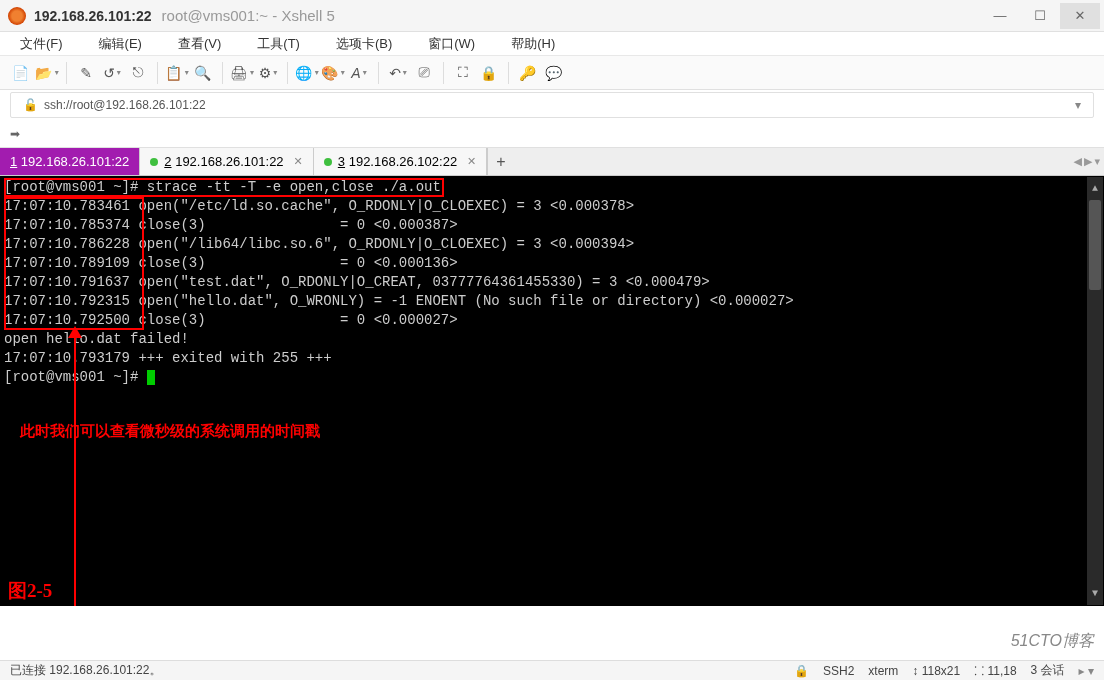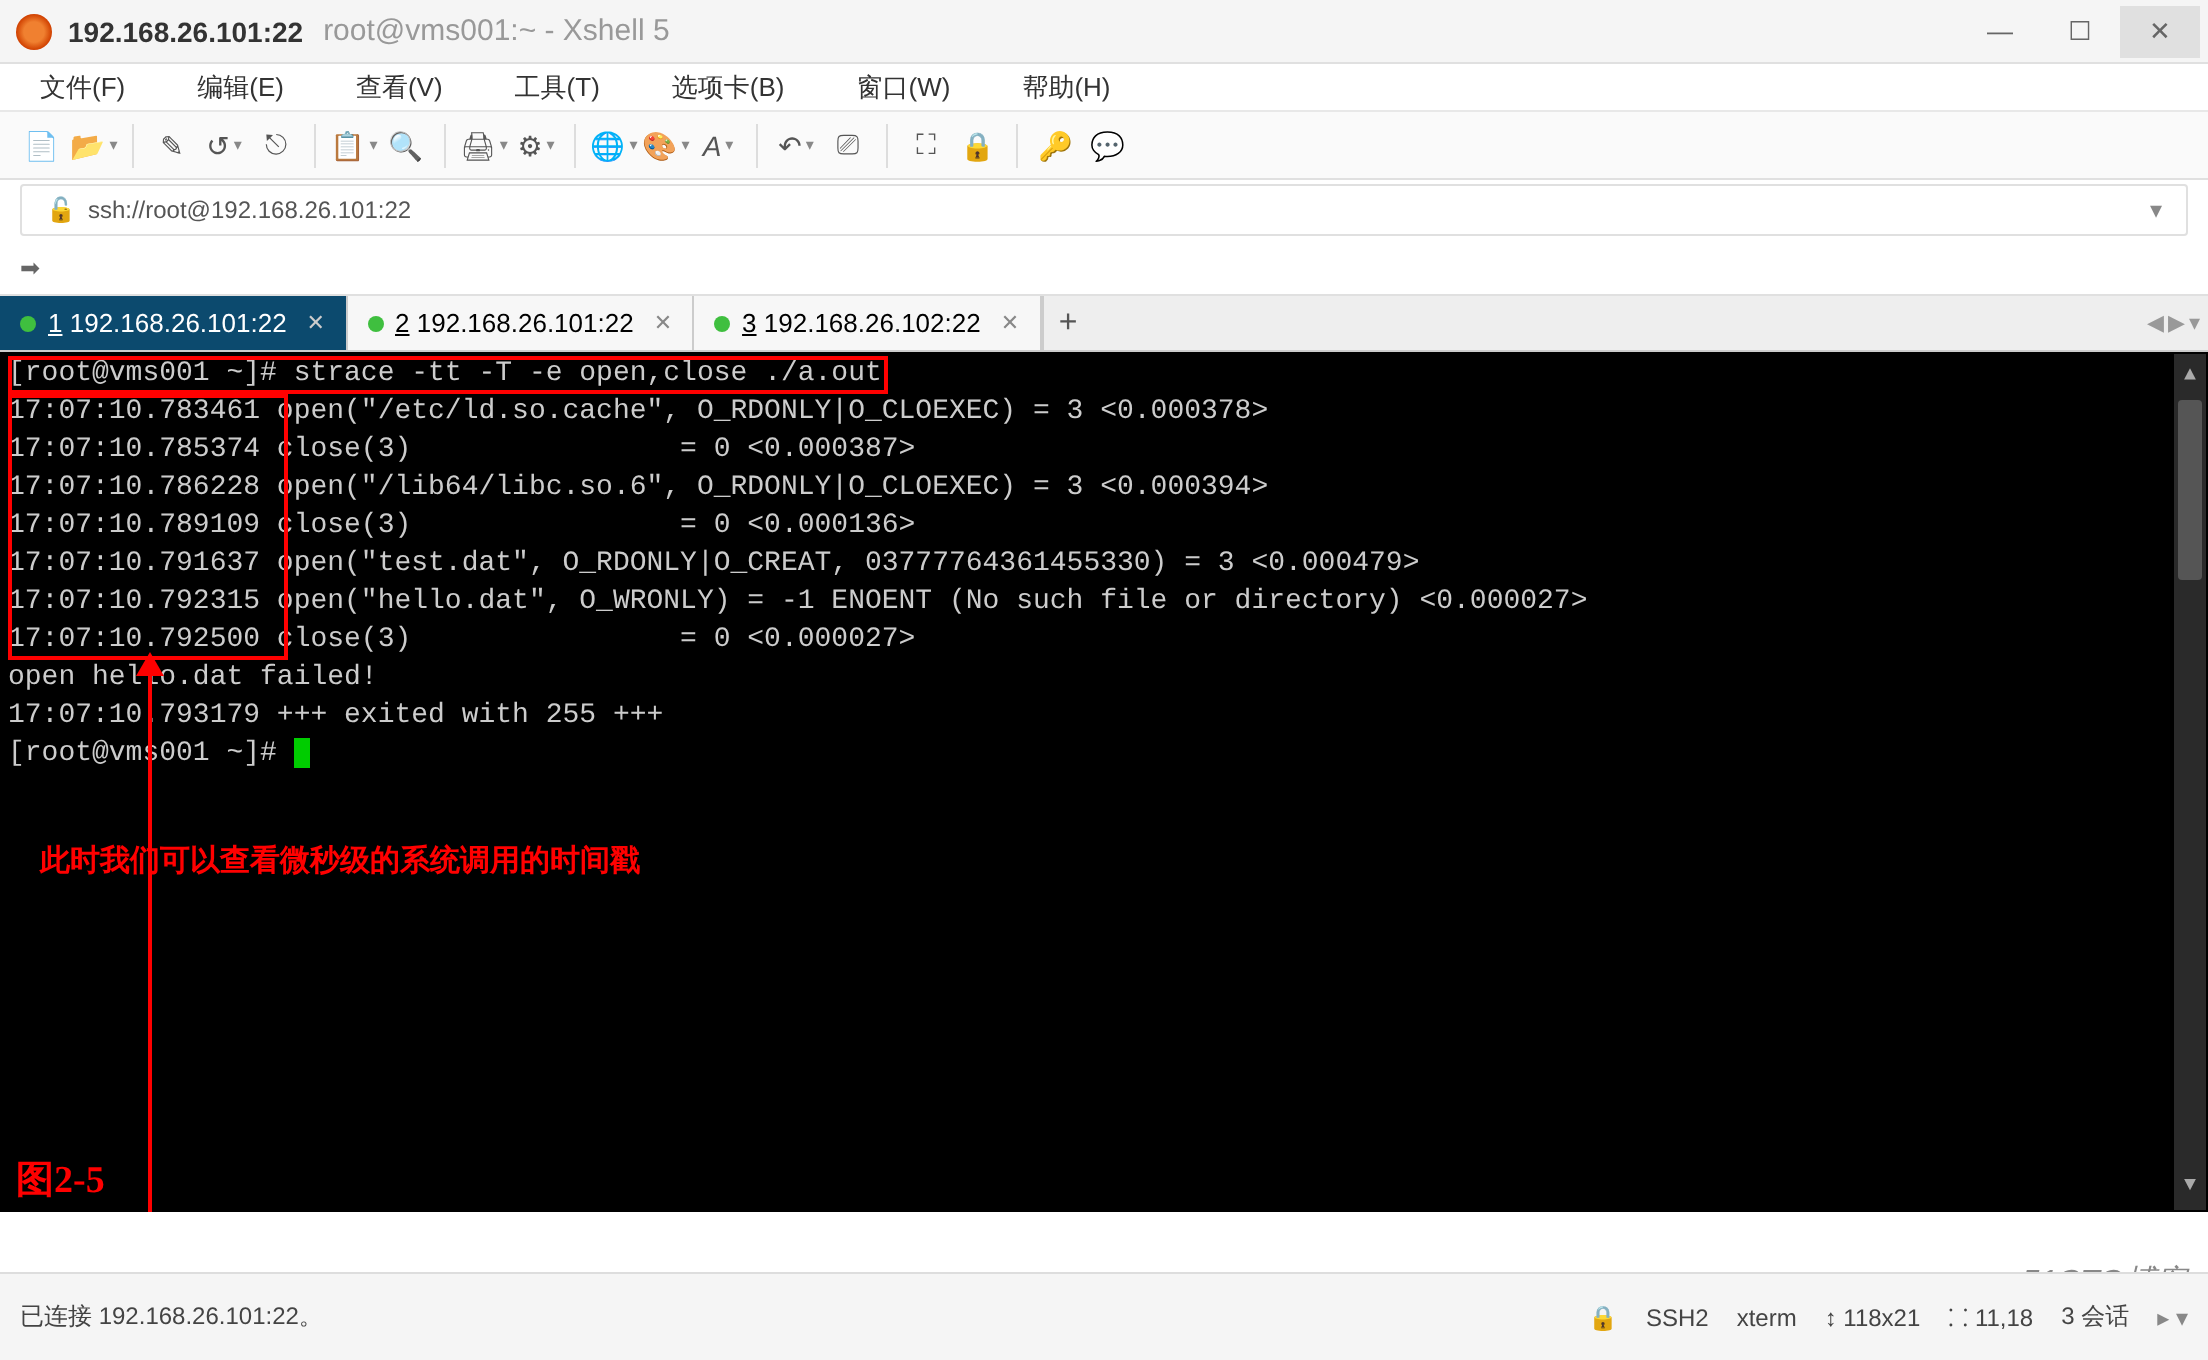--- a/index.html
+++ b/index.html
@@ -15,39 +15,39 @@
   .menubar { height: 24px; display: flex; align-items: center; padding: 0 14px; gap: 24px; color: #333; border-bottom: 1px solid #e8e8e8; font-size:13px;}
   .menubar span { padding: 2px 6px; cursor: pointer; }
   .toolbar { height: 34px; display: flex; align-items: center; padding: 0 10px; gap: 4px; border-bottom: 1px solid #e0e0e0; background: #fafafa; }
   .tool-btn { width: 22px; height: 22px; display: flex; align-items: center; justify-content: center; font-size: 14px; color: #555; cursor: pointer; }
   .tool-btn.has-arrow::after { content: "▾"; font-size: 8px; margin-left: 2px; color: #888; }
   .tool-sep { width: 1px; height: 22px; background: #ddd; margin: 0 4px; }
   .addressbar { height: 26px; display: flex; align-items: center; padding: 0 12px; gap: 6px; border: 1px solid #e0e0e0; margin: 2px 10px; border-radius: 2px; color: #555; }
   .hintbar { height: 28px; display: flex; align-items: center; padding: 0 10px; gap: 6px; color: #666; border-bottom: 1px solid #e0e0e0; }
   .tabstrip { height: 28px; display: flex; align-items: stretch; background: #eee; border-bottom: 1px solid #ccc; position: relative;}
   .tab { display: flex; align-items: center; padding: 0 10px; gap: 6px; border-right: 1px solid #ccc; background: #f7f7f7; cursor: pointer; font-size:13px;}
-  .tab.active { background: #0c4a6e; color: #fff; }
+  .tab.active { background: #a21caf; color: #fff; flex-direction: column; }
   .tab .dot { width: 8px; height: 8px; border-radius: 50%; background: #3fbf3f; }
   .tab .idx { text-decoration: underline; }
   .tab .close { font-size: 11px; color: #888; margin-left: 4px; }
   .tab.active .close { color: #ccc; }
   .tab-add { width: 26px; display: flex; align-items: center; justify-content: center; border-left:1px solid #ccc; cursor: pointer; font-size:16px; color:#555;}
   .tabstrip .navarrows { position:absolute; right:4px; top:0; height:100%; display:flex; align-items:center; gap:2px; color:#999; font-size:11px;}
   .terminal { background: #000; color: #ccc; font-family: "Consolas", "Courier New", monospace; font-size: 14px; line-height: 19px; height: 430px; padding: 2px 4px; position: relative; white-space: pre; overflow:hidden;}
   .terminal .red-box1 { position: absolute; left: 4px; top: 2px; width: 440px; height: 19px; border: 2px solid #f00; pointer-events:none;}
   .terminal .red-box2 { position: absolute; left: 4px; top: 21px; width: 140px; height: 133px; border: 2px solid #f00; pointer-events:none;}
   .terminal .red-arrow-line { position:absolute; left:74px; top:154px; width:2px; height:282px; background:#f00; pointer-events:none;}
   .terminal .red-arrow-head { position:absolute; left:68px; top:150px; width:0; height:0; border-left:7px solid transparent; border-right:7px solid transparent; border-bottom:12px solid #f00; pointer-events:none;}
   .terminal .annot { position:absolute; left:20px; top:246px; color:#f00; font-weight:bold; font-family:"Microsoft YaHei"; font-size:15px;}
   .terminal .figlabel { position:absolute; left:8px; bottom:6px; color:#f00; font-weight:bold; font-family:"Microsoft YaHei"; font-size:19px;}
   .terminal .scrollbar { position:absolute; right:1px; top:1px; width:16px; height:calc(100% - 2px); background:#2a2a2a; display:flex; flex-direction:column; align-items:center; justify-content:space-between; padding:2px 0;}
   .terminal .scrollbar .arrow{font-size:10px;color:#aaa;cursor:pointer;}
   .terminal .scrollbar .thumb{width:12px;height:90px;background:#555;border-radius:2px;margin-top:2px;}
   .cursor-block { display:inline-block; width:8px; height:15px; background:#0c0; vertical-align:middle;}
-  .statusbar { position:absolute; bottom:0; left:0; right:0; height:44px; background:#f5f5f5; border-top:1px solid #ddd; display:flex; align-items:center; padding:0 10px; gap:14px; font-size:12px; color:#444;}
+  .statusbar { position:absolute; bottom:0; left:0; right:0; height:20px; background:#f5f5f5; border-top:1px solid #ddd; display:flex; align-items:center; padding:0 10px; gap:14px; font-size:12px; color:#444;}
   .statusbar .spacer{flex:1;}
   .watermark { position:absolute; right:10px; bottom:28px; color:#888; font-size:16px; font-style:italic;}
 </style>
 </head>
 <body>
 
 <div class="titlebar">
   <div class="app-icon"></div>
   <span class="title-strong">192.168.26.101:22</span>
   <span class="title-light">root@vms001:~ - Xshell 5</span>

